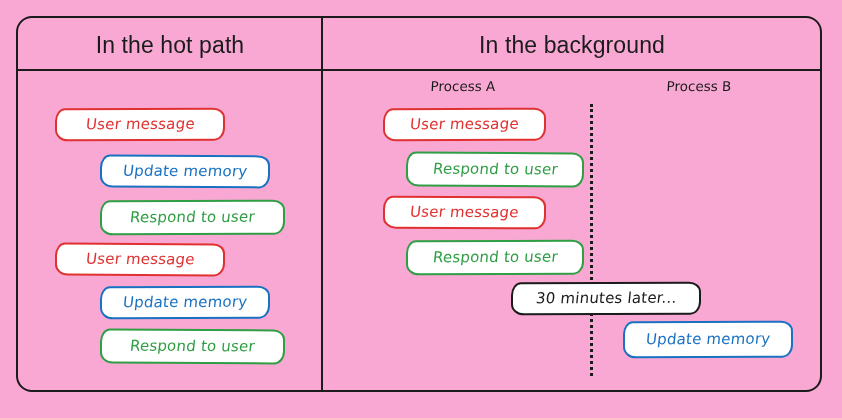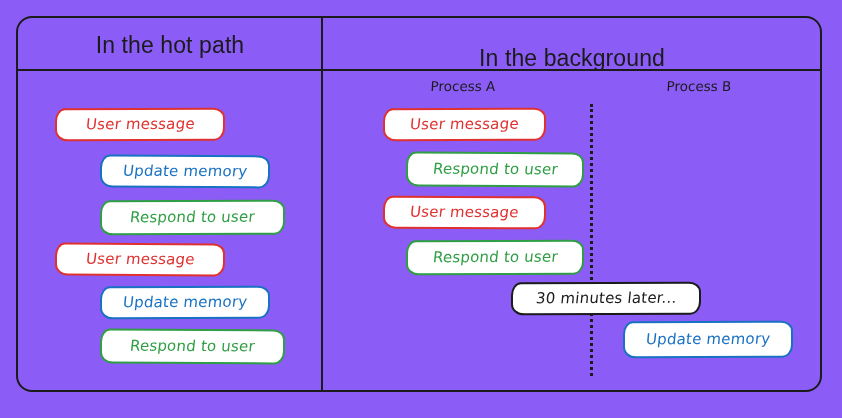--- a/index.html
+++ b/index.html
@@ -11,21 +11,21 @@
     width: 842px;
     height: 418px;
     font-family: "Liberation Sans", sans-serif;
     overflow: hidden;
   }
 
   #diagram-root {
     position: relative;
     width: 842px;
     height: 418px;
-    background: #8b5cf6;
+    background: #f9a8d4;
   }
 
   
   .frame {
     position: absolute;
     left: 16px;
     top: 16px;
     width: 806px;
     height: 376px;
     border: 2px solid #1b1b1b;
@@ -58,21 +58,21 @@
     height: 32px;
     line-height: 32px;
     text-align: center;
     font-family: "Liberation Sans", sans-serif;
     font-size: 23px;
     color: #1b1b1b;
     letter-spacing: 0.1px;
     white-space: nowrap;
   }
   #title-hot { left: 18px; width: 304px; }
-  #title-bg  { left: 323px; width: 498px; margin-top: 13px; }
+  #title-bg  { left: 323px; width: 498px; }
 
   
   .process-label {
     position: absolute;
     top: 76px;
     height: 20px;
     line-height: 20px;
     font-family: "DejaVu Sans", sans-serif;
     font-size: 13.5px;
     color: #1b1b1b;

